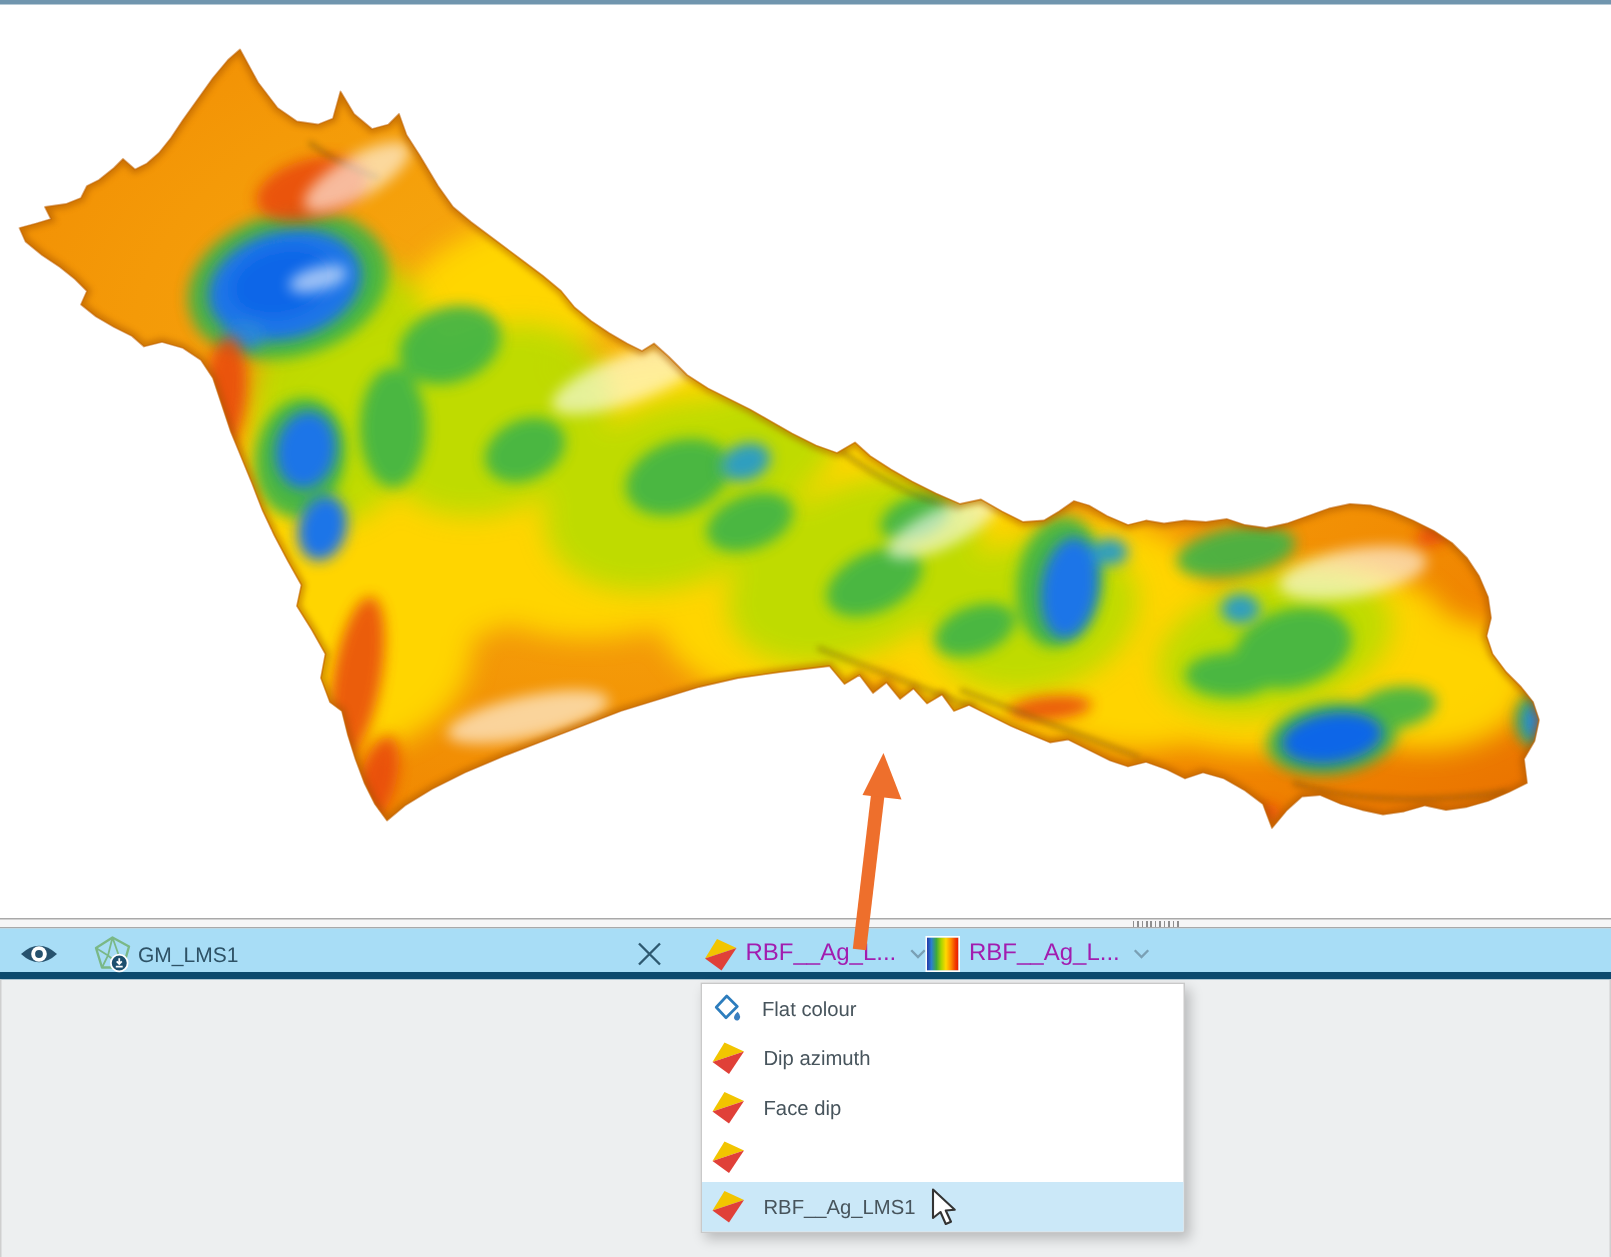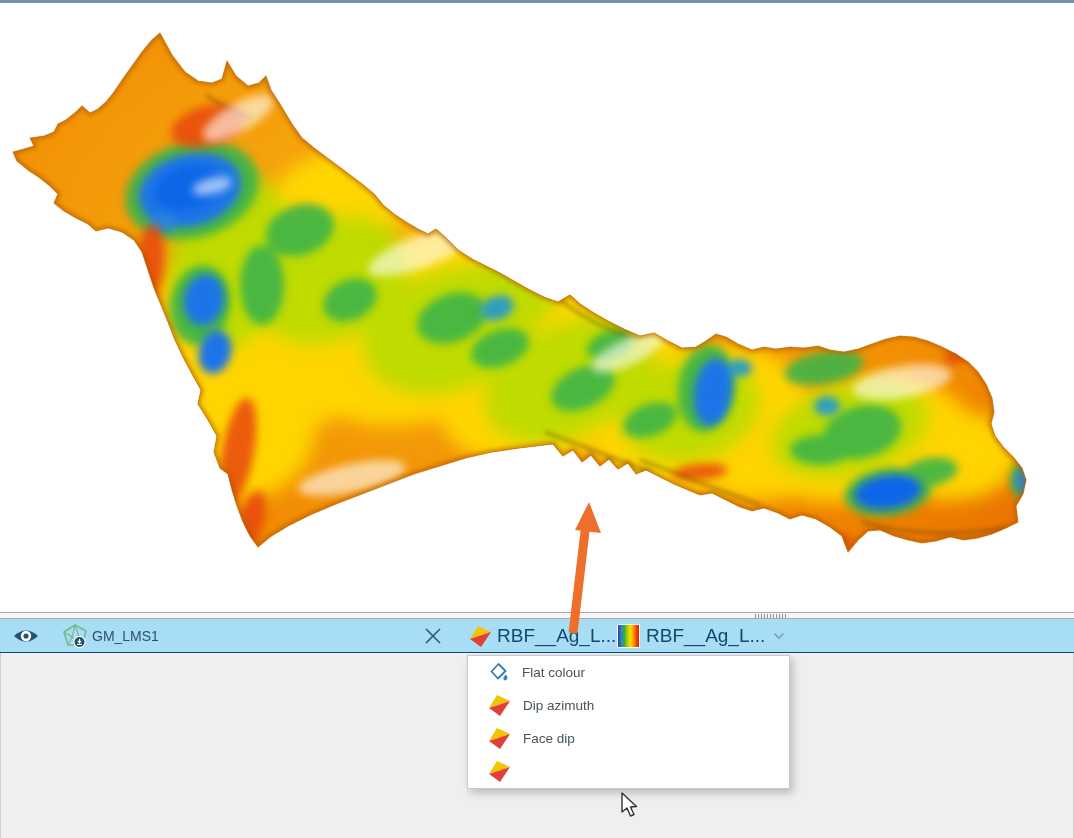--- a/index.html
+++ b/index.html
@@ -9,32 +9,32 @@
   .scene{position:absolute;left:0;top:0;width:1074px;height:612px;background:#fff;
          border-top:3px solid #7095ae;box-sizing:border-box;}
   .scene svg{display:block;}
   
   .splitter{position:absolute;left:0;top:612px;width:1074px;height:7px;background:#f6f6f6;
             border-top:1px solid #a9a9a9;border-bottom:1px solid #a9a9a9;box-sizing:border-box;}
   .grip{position:absolute;left:755px;top:1px;width:33px;height:4px;
         background:repeating-linear-gradient(90deg,#8f8f8f 0 1px,transparent 1px 3px);}
   
   .toolbar{position:absolute;left:0;top:619px;width:1074px;height:34px;background:#a8ddf6;
-           border-bottom:1px solid #0c4a6e;box-sizing:border-box;}
+           border-bottom:5px solid #0c4a6e;box-sizing:border-box;}
   .titem{position:absolute;top:0;height:34px;display:flex;align-items:center;}
   .tlabel{font-size:14px;color:#2e5266;white-space:nowrap;}
-  .ddtext{font-size:19px;color:#0c4a6e;white-space:nowrap;}
+  .ddtext{font-size:16px;color:#a21caf;white-space:nowrap;}
   .chev{margin-left:8px;}
   
   .bottom{position:absolute;left:0;top:653px;width:1074px;height:185px;background:#edeff0;
           border-left:1px solid #cfcfcf;border-right:1px solid #cfcfcf;box-sizing:border-box;}
   
   .menu{position:absolute;left:467px;top:655px;width:323px;background:#fff;
         border:1px solid #c9c9c9;box-shadow:3px 4px 8px rgba(0,0,0,.22);box-sizing:border-box;}
-  .mitem{height:33px;display:flex;align-items:center;padding-left:20px;box-sizing:border-box;}
+  .mitem{height:33px;display:flex;align-items:center;padding-left:6px;box-sizing:border-box;}
   .mitem.selected{background:#cbe8f8;}
   .mlabel{font-size:13.5px;color:#47545c;margin-left:12px;white-space:nowrap;}
   
   .overlay{position:absolute;left:0;top:0;pointer-events:none;}
 </style>
 </head>
 <body>
 
 <div id="app">
 
@@ -236,20 +236,27 @@
       <span class="mlabel">Face dip</span>
     </div>
 
     <div class="mitem">
       <svg width="23" height="23" viewBox="0 0 23 23">
         <polygon points="1,14 9,1 22,7" fill="#f2c500"></polygon>
           <polygon points="1,14 22,7 12,22" fill="#e04038"></polygon>
       </svg>
     </div>
 
+    <div class="mitem selected">
+      <svg width="23" height="23" viewBox="0 0 23 23">
+        <polygon points="1,14 9,1 22,7" fill="#f2c500"></polygon>
+          <polygon points="1,14 22,7 12,22" fill="#e04038"></polygon>
+      </svg>
+      <span class="mlabel">RBF__Ag_LMS1</span>
+    </div>
   </div>
 
   <svg class="overlay" width="1074" height="838">
     <line x1="573" y1="633" x2="586" y2="523" stroke="#ee6f2c" stroke-width="9"></line>
     <polygon points="589,502 575,530 601,533" fill="#ee6f2c"></polygon>
   </svg>
 
   <svg class="overlay" style="left:620px;top:792px;width:22px;height:26px;" viewBox="0 0 22 26">
     <polygon points="2,1 2,20 7,16 10.5,24 14,22.5 10.5,15 16.5,14.5" fill="#fff" stroke="#333" stroke-width="1.4" stroke-linejoin="round"></polygon>
   </svg>

